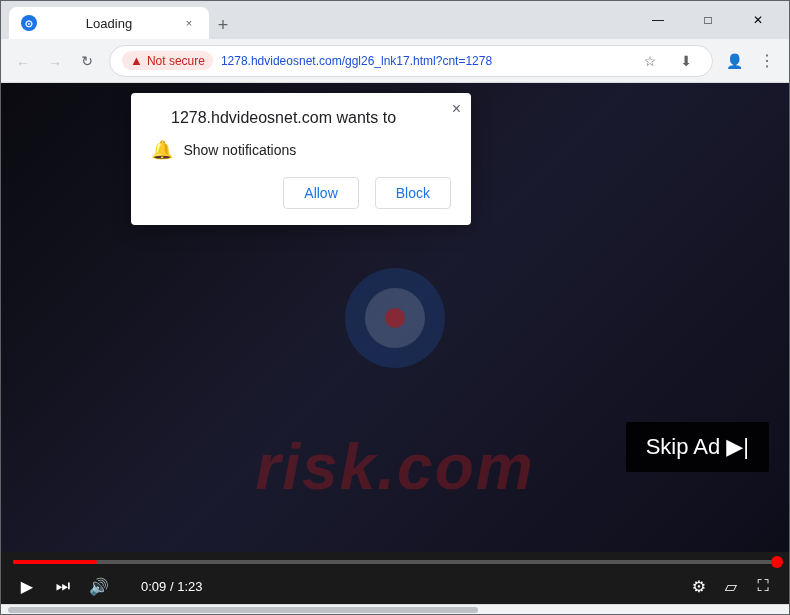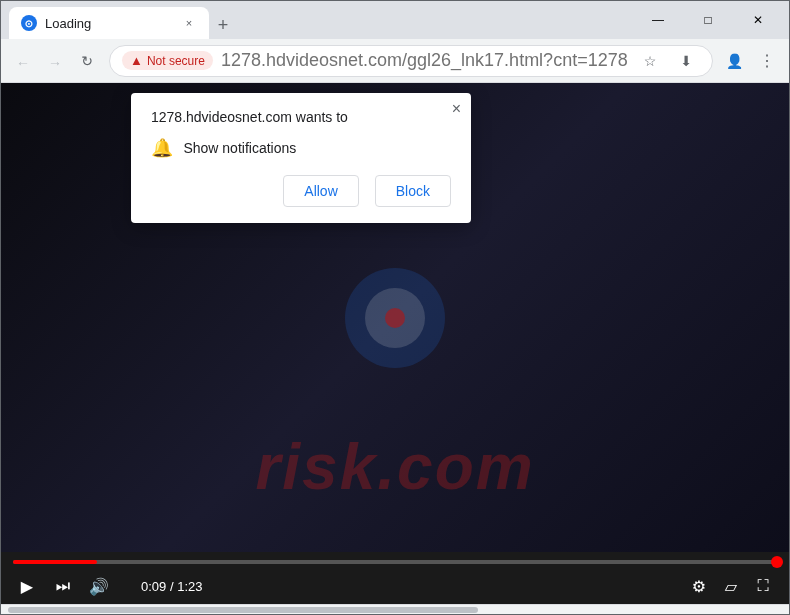--- a/index.html
+++ b/index.html
@@ -64,20 +64,21 @@
       font-weight: bold;
       flex-shrink: 0;
     }
 
     .tab-title {
       flex: 1;
       overflow: hidden;
       text-overflow: ellipsis;
       white-space: nowrap;
       font-size: 13px;
+      text-align: center;
     }
 
     .tab-close {
       width: 16px;
       height: 16px;
       border-radius: 50%;
       display: flex;
       align-items: center;
       justify-content: center;
       font-size: 11px;
@@ -161,22 +162,22 @@
       background: #fce8e6;
       border-radius: 12px;
       padding: 2px 8px;
       font-size: 12px;
       color: #c5221f;
       font-weight: 500;
       flex-shrink: 0;
     }
 
     .url-text {
-      font-size: 18px;
-      color: #737373;
+      font-size: 12px;
+      color: #1d4ed8;
       flex: 1;
       overflow: hidden;
       text-overflow: ellipsis;
       white-space: nowrap;
     }
 
     .addr-icon {
       width: 28px;
       height: 28px;
       border-radius: 50%;
@@ -381,24 +382,25 @@
       position: absolute;
       top: 8px;
       right: 10px;
       font-size: 16px;
       color: #5f6368;
       cursor: pointer;
       line-height: 1;
     }
 
     .popup-title {
-      font-size: 14px;
+      font-size: 16px;
       color: #202124;
       margin-bottom: 12px;
       font-weight: 400;
+      margin-left: 20px;
     }
 
     .popup-permission {
       display: flex;
       align-items: center;
       gap: 10px;
       margin-bottom: 16px;
     }
 
     .bell-icon {
@@ -509,20 +511,21 @@
         <div class="popup-permission">
           <span class="bell-icon">🔔</span>
           <span class="permission-text">Show notifications</span>
         </div>
         <div class="popup-actions">
           <button class="popup-btn">Allow</button>
           <button class="popup-btn">Block</button>
         </div>
       </div>
 
+      <div class="skip-ad-btn">Skip Ad ▶|</div>
     </div>
 
     <div class="video-controls">
       <div class="progress-bar">
         <div class="progress-fill">
           <div class="progress-dot"></div>
         </div>
       </div>
       <div class="controls-row">
         <div class="ctrl-btn">▶</div>

